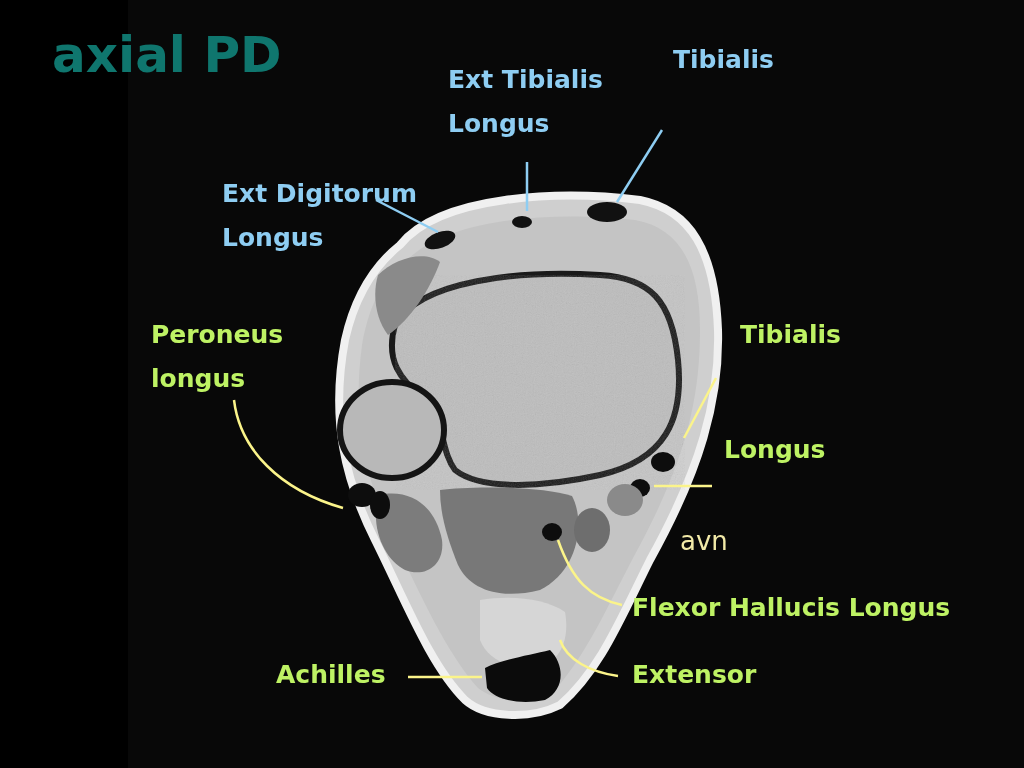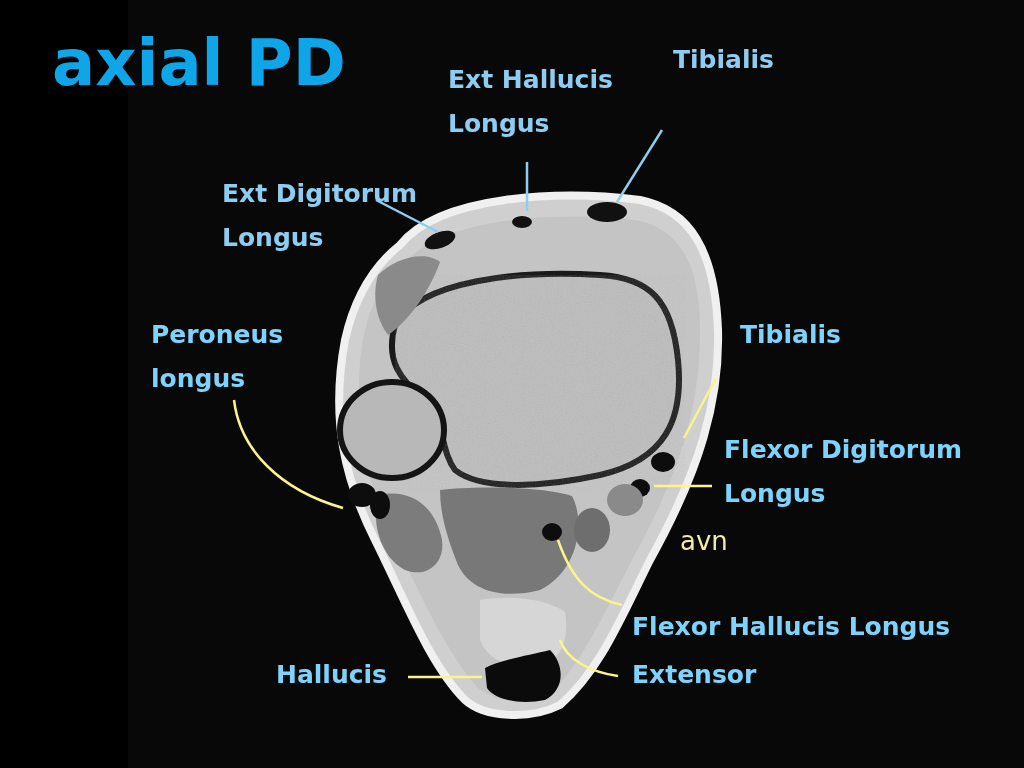--- a/index.html
+++ b/index.html
@@ -10,25 +10,25 @@
     }
     .scan-panel {
       position: absolute; left: 128px; top: 0; width: 896px; height: 768px;
       background: #080808;
     }
     .mri { position: absolute; left: 0; top: 0; width: 1024px; height: 768px; }
     .lbl {
       position: absolute; font-weight: bold; line-height: 44px;
       font-family: "DejaVu Sans", sans-serif; white-space: nowrap;
     }
-    .yellow { color: #7dd3fc; }
+    .yellow { color: #bef264; }
     .blue { color: #8ecdf2; }
     .title {
-      position: absolute; left: 52px; top: 26px; font-size: 64px; font-weight: bold;
-      color: #0ea5e9; letter-spacing: 0px;
+      position: absolute; left: 52px; top: 26px; font-size: 50px; font-weight: bold;
+      color: #0f766e; letter-spacing: 0px;
     }
     .f26 { font-size: 25px; }
     .avn {
       position: absolute; left: 680px; top: 526px; font-size: 26px; color: #f2eaa8; font-weight: normal; text-align: right;
     }
     .leaders { position: absolute; left: 0; top: 0; width: 1024px; height: 768px; pointer-events: none; }
   </style>
 </head>
 <body>
 
@@ -94,38 +94,37 @@
     <line x1="654" y1="486" x2="712" y2="486"></line>
     <path d="M 558 540 C 572 580, 590 598, 622 605"></path>
     <line x1="408" y1="677" x2="482" y2="677"></line>
     <path d="M 560 640 C 567 660, 590 672, 618 676"></path>
   </g>
 </svg>
 
 <div class="title">axial PD</div>
 
 <div class="lbl blue f26" style="left:448px; top:58px;">
-  <div>Ext Hallucis</div>
+  <div>Ext Tibialis</div>
   <div>Longus</div>
 </div>
 <div class="lbl blue f26" style="left:673px; top:38px;">
   <div>Tibialis</div>
 </div>
 <div class="lbl blue f26" style="left:222px; top:152px;margin-top:20px;">
   <div>Ext Digitorum</div>
   <div>Longus</div>
 </div>
 
 <div class="lbl yellow f26" style="left:151px; top:313px;">
   <div>Peroneus</div>
   <div>longus</div>
 </div>
 <div class="lbl yellow f26" style="left:740px; top:313px;">
   <div>Tibialis</div>
 </div>
 <div class="lbl yellow f26" style="left:724px; top:428px;">
-  <div>Flexor Digitorum</div>
   <div>Longus</div>
 </div>
 <div class="avn">avn</div>
-<div class="lbl yellow f26" style="left:632px; top:605px;">Flexor Hallucis Longus</div>
-<div class="lbl yellow f26" style="left:276px; top:653px;">Hallucis</div>
+<div class="lbl yellow f26" style="left:632px; top:586px;">Flexor Hallucis Longus</div>
+<div class="lbl yellow f26" style="left:276px; top:653px;">Achilles</div>
 <div class="lbl yellow f26" style="left:632px; top:653px;">Extensor</div>
 
 </body></html>

